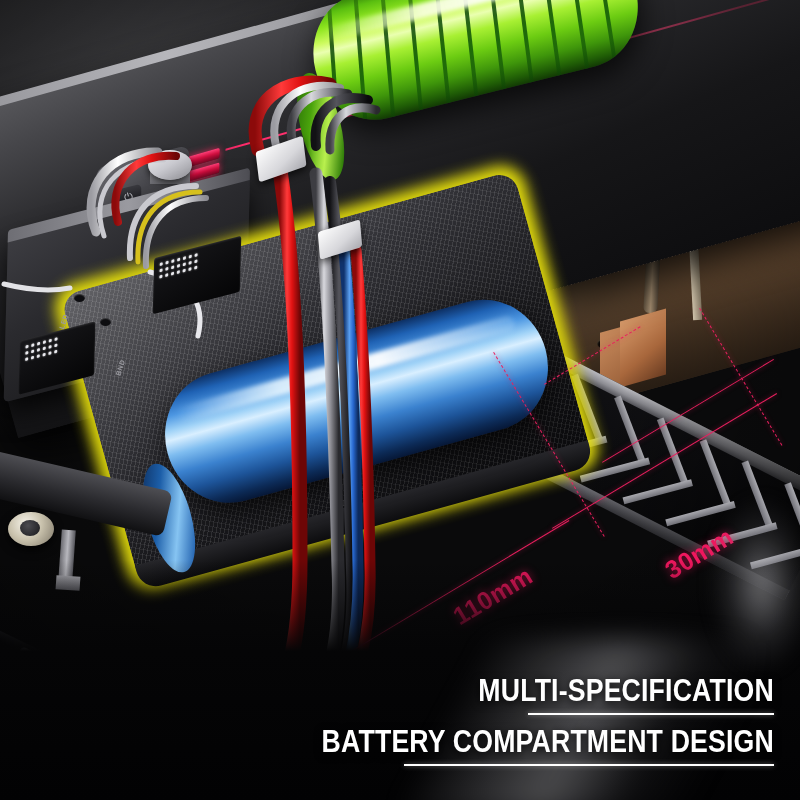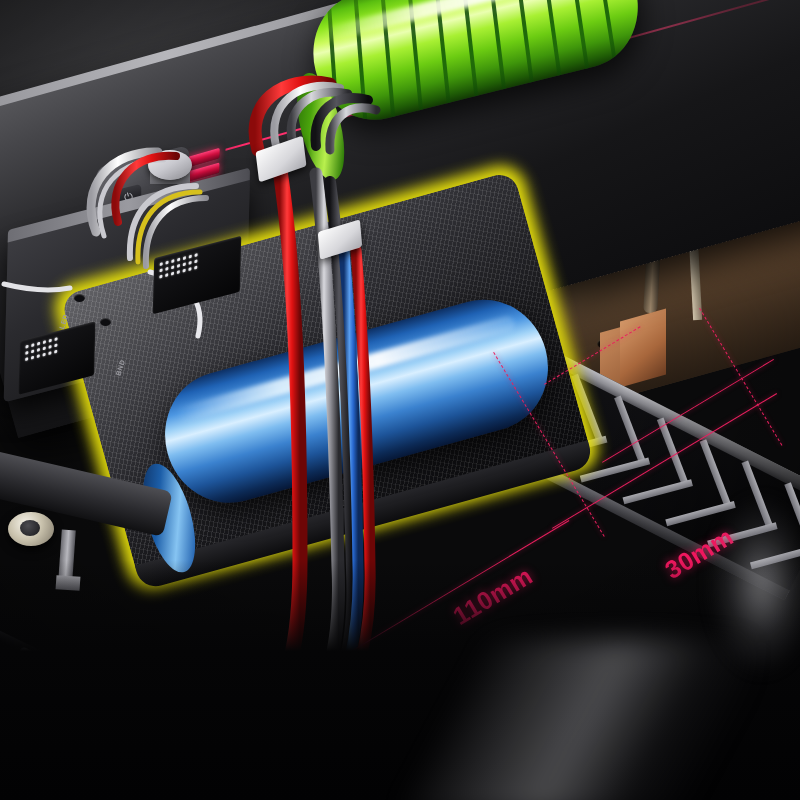--- a/index.html
+++ b/index.html
@@ -444,20 +444,26 @@
     <div class="ddash" style="left:544px;top:384px;width:112px;transform:rotate(-31deg);"></div>
 
     <div class="dlabel" style="left:448px;top:606px;transform:rotate(-31deg);">110mm</div>
     <div class="dlabel" style="left:660px;top:560px;transform:rotate(-31deg);">30mm</div>
   </div>
 
   <div class="layer" id="bg-bottom"></div>
   <div class="layer" id="bg-glow-bottomtext"></div>
   <div class="layer" id="bg-glow-right"></div>
 
+  <div class="layer" id="headline">
+    <div class="hl-line">MULTI-SPECIFICATION</div>
+    <div class="hl-rule" id="hl-rule1"></div>
+    <div class="hl-line">BATTERY COMPARTMENT DESIGN</div>
+    <div class="hl-rule" id="hl-rule2"></div>
+  </div>
 
 <div class="hdr" style="left: 18px; top: 332px; width: 78px; height: 52px; transform: rotate(-14.5deg) skewX(-16deg);">
       <div class="pins" style="left: 6px; top: 6px; grid-template-columns: repeat(6, 1fr);">
         <div class="pin"></div>
         <div class="pin"></div>
         <div class="pin"></div>
         <div class="pin"></div>
         <div class="pin"></div>
         <div class="pin"></div>
         <div class="pin"></div>

